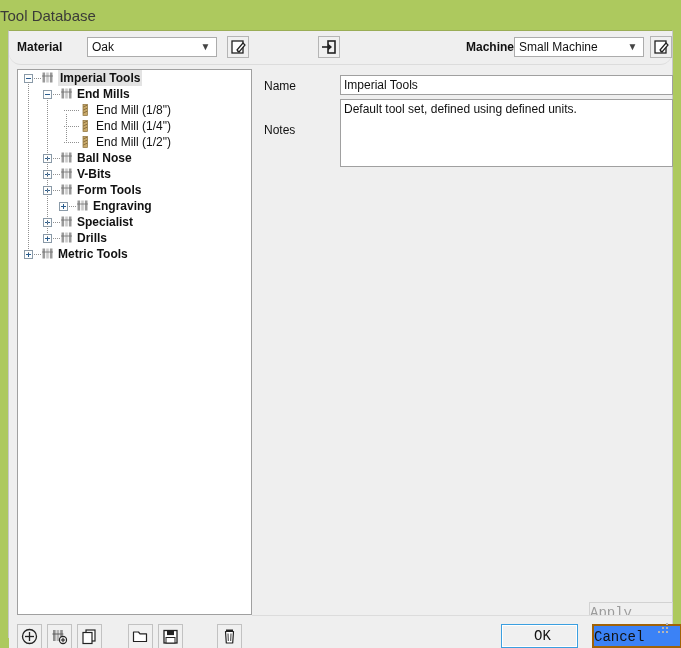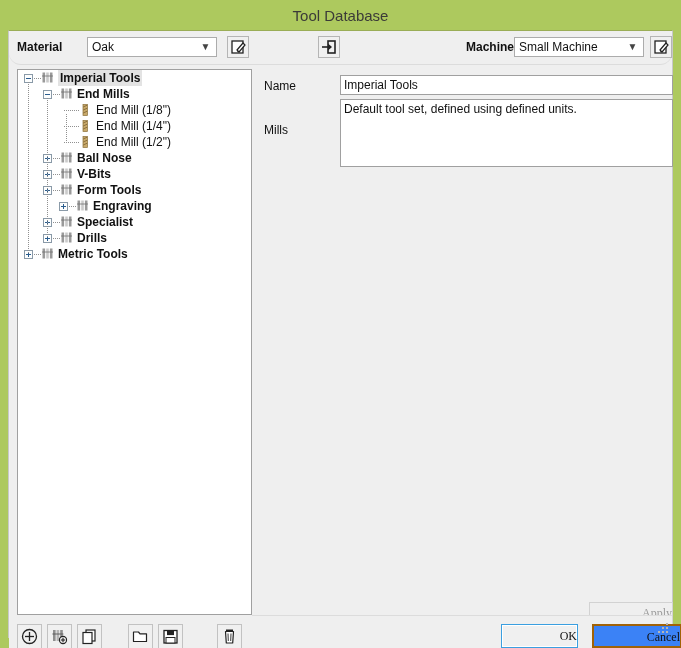--- a/index.html
+++ b/index.html
@@ -22,21 +22,20 @@
     left: 0; top: 0;
     width: 681px; height: 648px;
     background: #adc95e;
     box-sizing: border-box;
   }
   .titlebar {
     position: absolute;
     left: 0; top: 0;
     width: 681px; height: 32px;
     line-height: 32px;
-    text-align: center;
     color: #3b3b38;
     font-size: 15px;
     font-family: "Liberation Sans", sans-serif;
   }
   .client {
     position: absolute;
     left: 8px; top: 30px;
     width: 665px; height: 608px;
     background: #efefef;
     box-sizing: border-box;
@@ -218,24 +217,24 @@
     overflow: hidden;
   }
   #field-name  { left: 88px; top: 6px;  width: 333px; height: 20px; line-height: 15px; }
   #field-notes { left: 88px; top: 30px; width: 333px; height: 68px; line-height: 15px; }
 
   .btn {
     position: absolute;
     background: #f0f0f0;
     border: 1px solid #b0b0b0;
     box-sizing: border-box;
-    font-size: 12px;
-    font-family: Liberation Serif, serif;
+    font-size: 14px;
+    font-family: Liberation Mono, monospace;
     color: #111;
-    text-align: right;
+    text-align: left;
     cursor: default;
   }
   #btn-apply {
     left: 337px; top: 533px;
     width: 84px; height: 22px;
     line-height: 20px;
     color: #9b9b9b;
     background: #efefef;
     border: 1px solid #d2d2d2;
   }
@@ -470,21 +469,21 @@
             <span class="lbl" style="left: 40px;">Metric Tools</span>
           </div>
           <span class="vline" style="left: 10px; top: 12px; height: 172px;"></span>
           <span class="vline" style="left: 29px; top: 28px; height: 140px;"></span>
           <span class="vline" style="left: 48px; top: 44px; height: 28px;"></span>
         </div>
     </div>
 
     <div class="detail">
       <span class="dlabel" id="lbl-name">Name</span>
-      <span class="dlabel" id="lbl-notes">Mills</span>
+      <span class="dlabel" id="lbl-notes">Notes</span>
 
       <div class="textfield" id="field-name">Imperial Tools</div>
 
       <div class="textfield" id="field-notes">Default tool set, defined using defined units.</div>
 
       <div class="btn" id="btn-apply">Apply</div>
     </div>
 
     <div class="sep"></div>
 

